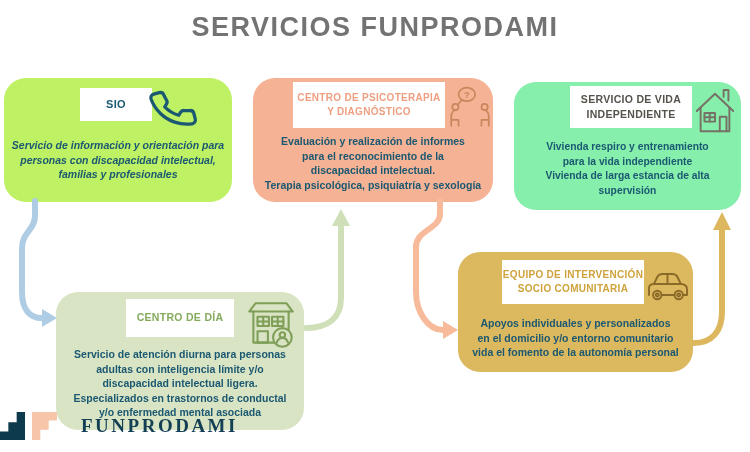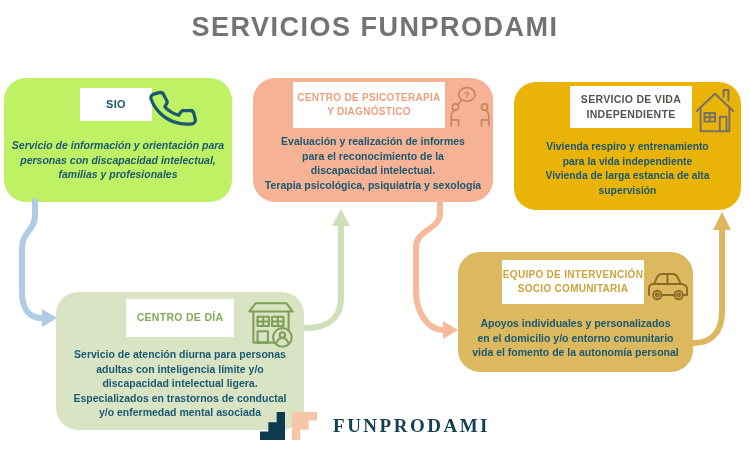--- a/index.html
+++ b/index.html
@@ -8,21 +8,21 @@
     position:relative; width:750px; height:452px; background:#ffffff;
     font-family:"Liberation Sans", sans-serif; overflow:hidden;
   }
   .title {
     position:absolute; top:12px; left:0; width:750px; text-align:center;
     font-size:27px; font-weight:bold; letter-spacing:1.5px; color:#737373;
   }
   .box { position:absolute; border-radius:22px; }
   .box-sio    { left:4px;   top:78px;  width:228px; height:124px; background:#bef264; }
   .box-psico  { left:253px; top:78px;  width:240px; height:124px; background:#f5b294; }
-  .box-vida   { left:514px; top:82px;  width:227px; height:128px; background:#eab308; }
+  .box-vida   { left:514px; top:82px;  width:227px; height:128px; background:#86efac; }
   .box-dia    { left:56px;  top:250px; width:248px; height:138px; background:#d9e4c4;margin-top:42px; }
   .box-equipo { left:458px; top:252px; width:235px; height:120px; background:#dcb85f; }
   .hdr {
     position:absolute; background:#ffffff; display:flex; align-items:center; justify-content:center;
     text-align:center; font-weight:bold; white-space:pre-line; line-height:1.45; letter-spacing:.3px;
   }
   .hdr-sio    { left:76px; top:10px; width:72px;  height:33px; font-size:11px; color:#1b5871; }
   .hdr-psico  { left:40px; top:4px;  width:152px; height:46px; font-size:10px; color:#ef9f80; }
   .hdr-vida   { left:56px; top:4px;  width:122px; height:42px; font-size:10.5px; color:#55524b; }
   .hdr-dia    { left:70px; top:7px;  width:108px; height:38px; font-size:10.5px; color:#84aa5c; }
@@ -38,21 +38,21 @@
   .bt-equipo { top:64px; }
   .icon { position:absolute; }
   .ic-phone  { left:146px; top:8px;  }
   .ic-therapy{ left:192px; top:5px;  }
   .ic-house  { left:178px; top:2px;  }
   .ic-day    { left:186px; top:3px;  }
   .ic-car    { left:186px; top:14px; }
   .arrows { position:absolute; left:0; top:0; z-index:3; pointer-events:none; }
   .footer {
     position:absolute; left:0; top:406px; width:750px; height:40px;
-    display:flex; align-items:center; justify-content:center; gap:16px;
+    display:flex; align-items:center; justify-content:flex-start; gap:24px;
   }
   .brand {
     font-family:"Liberation Serif", serif; font-weight:bold; font-size:19px;
     letter-spacing:2.5px; color:#123f54;
   }
   .logo-steps { display:flex; gap:7px; align-items:center; }
 </style>
 </head>
 <body>
 

